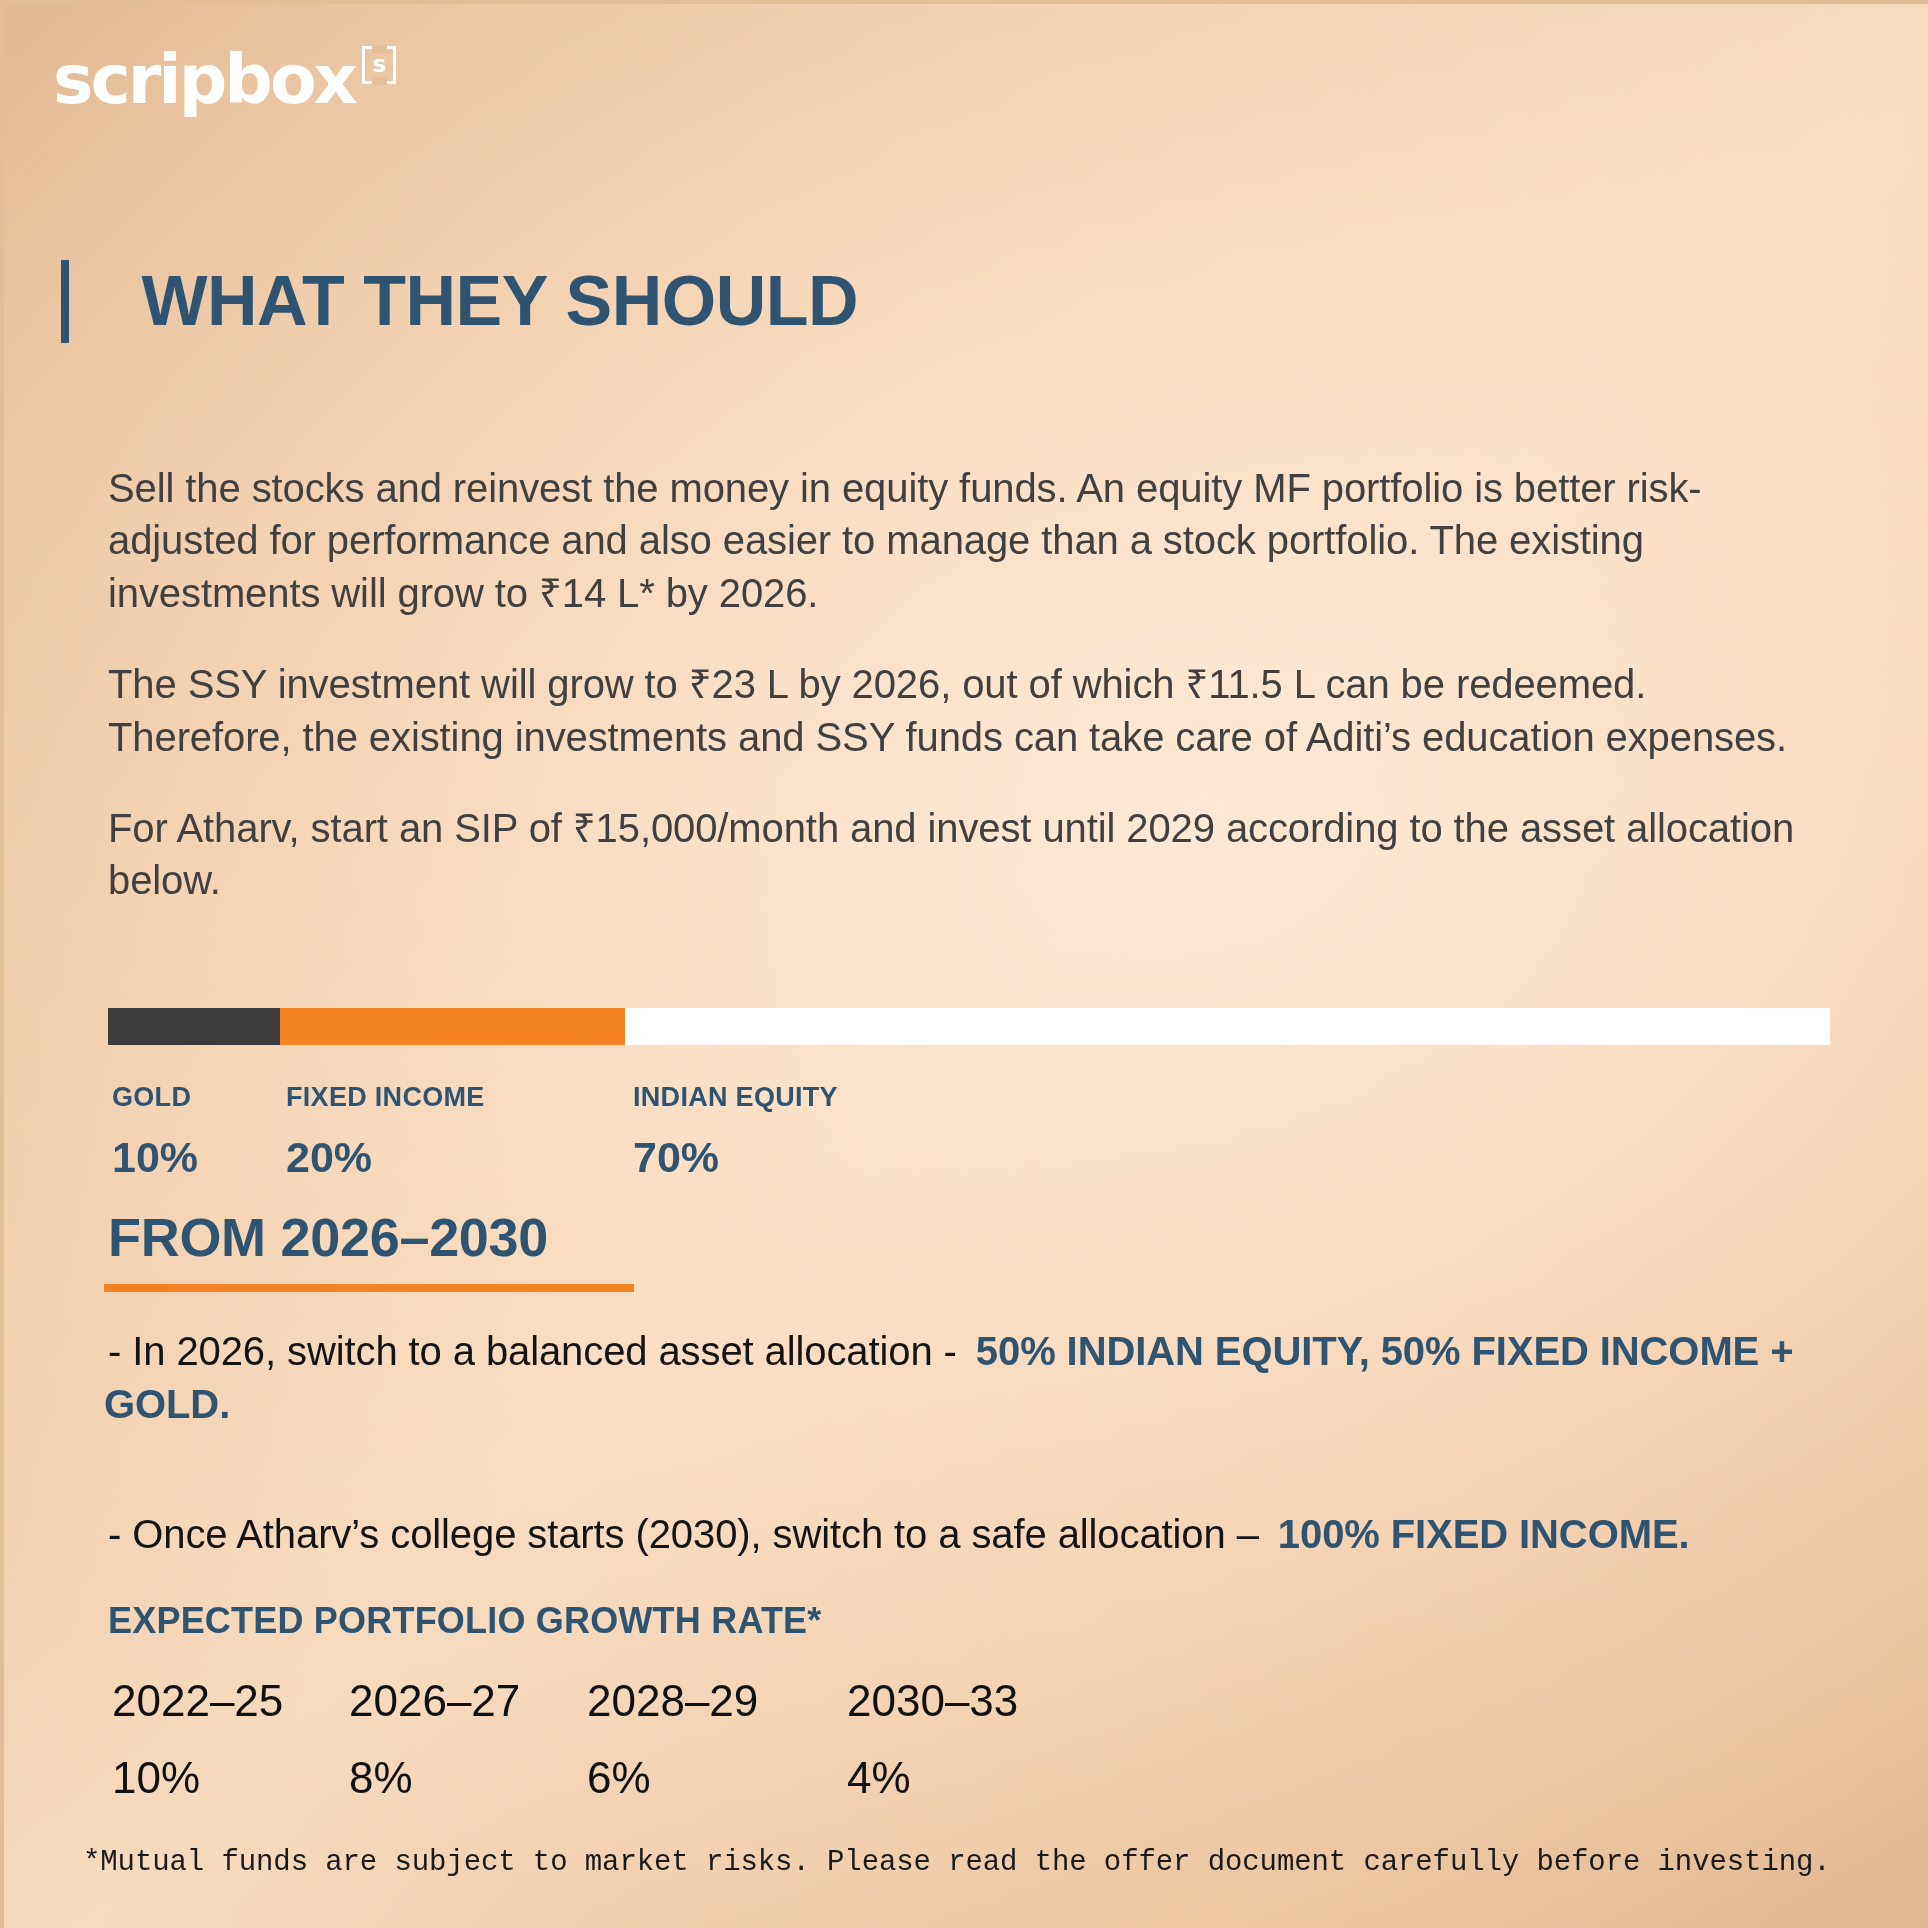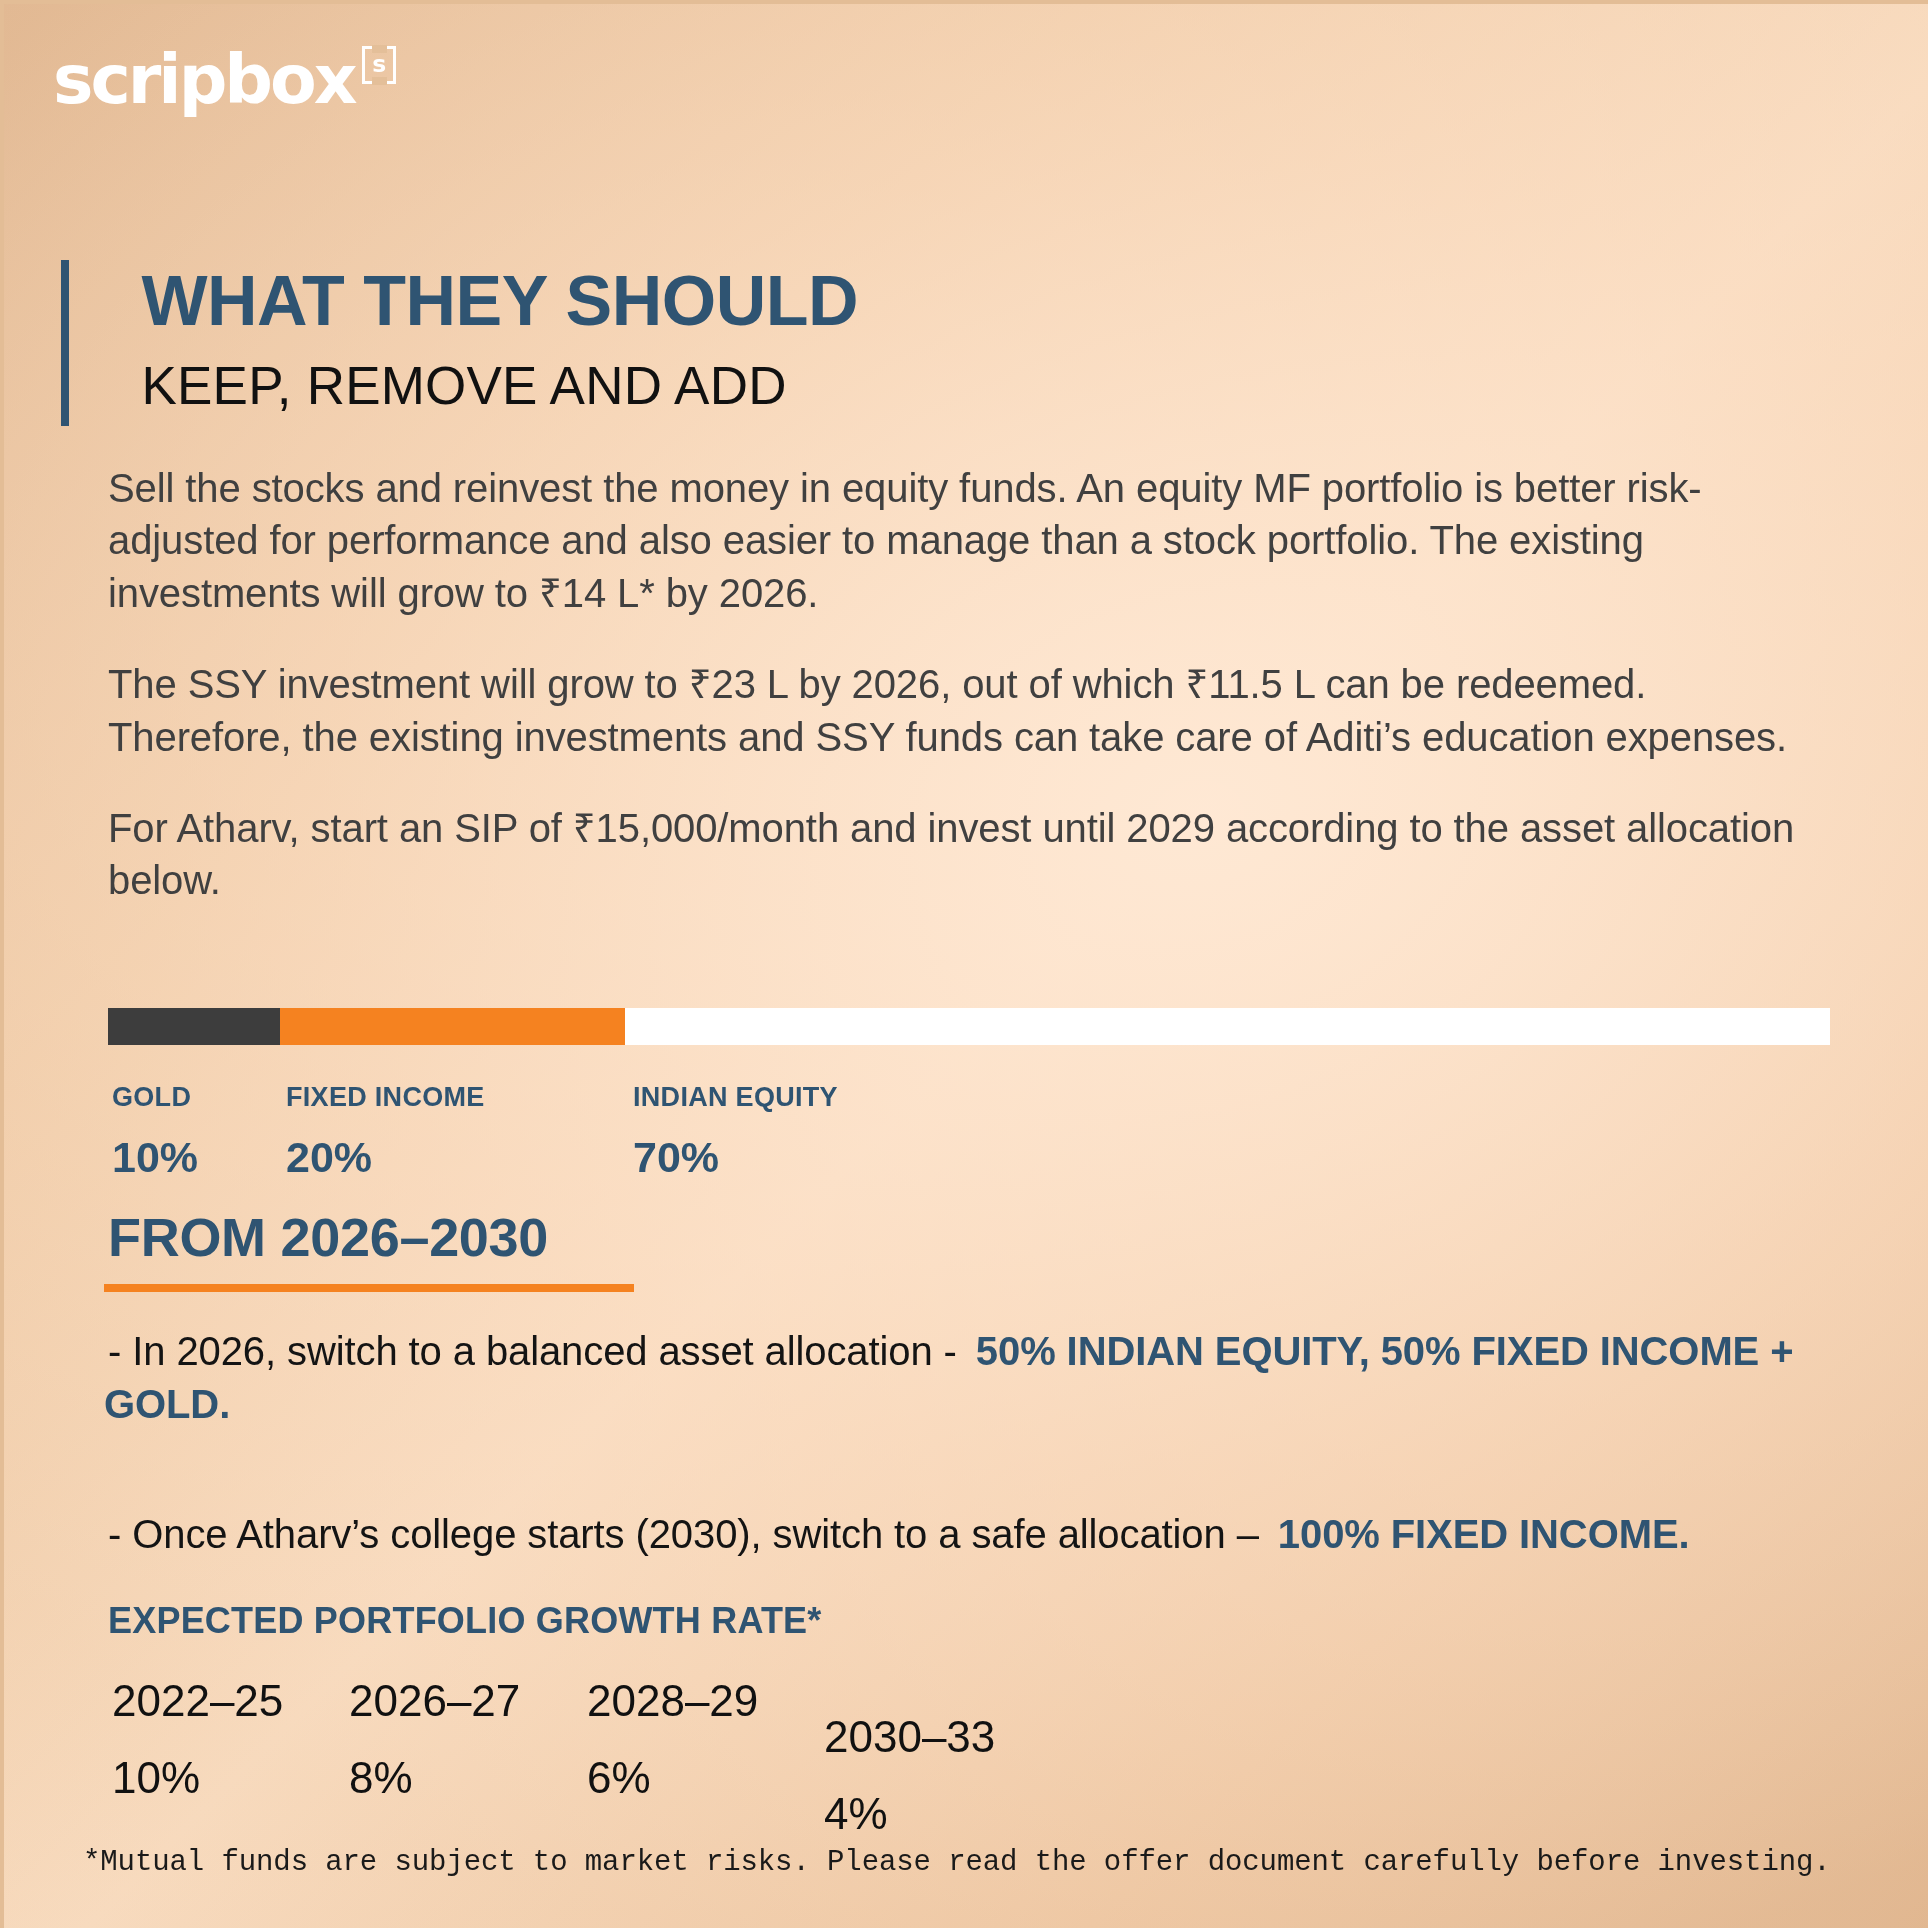--- a/index.html
+++ b/index.html
@@ -152,21 +152,20 @@
       <span class="gap-t"></span>
       <span class="gap-b"></span>
       <span class="s">s</span>
     </span>
   </div>
 
   <div class="headline-block">
     <div class="head-rule"></div>
     <div>
       <div class="h1">WHAT THEY SHOULD</div>
-      <div class="h2">KEEP, REMOVE AND ADD</div>
     </div>
   </div>
 
   <div class="body-copy">
     <p>Sell the stocks and reinvest the money in equity funds. An equity MF portfolio is better risk-adjusted for performance and also easier to manage than a stock portfolio. The existing investments will grow to ₹14 L* by 2026.</p>
     <p>The SSY investment will grow to ₹23 L by 2026, out of which ₹11.5 L can be redeemed. Therefore, the existing investments and SSY funds can take care of Aditi’s education expenses.</p>
     <p>For Atharv, start an SIP of ₹15,000/month and invest until 2029 according to the asset allocation below.</p>
   </div>
 
   <div class="alloc">
@@ -209,21 +208,21 @@
         <div class="g-rate">10%</div>
       </div>
       <div class="g-col" id="gc1" style="left: 237px;">
         <div class="g-period">2026–27</div>
         <div class="g-rate">8%</div>
       </div>
       <div class="g-col" id="gc2" style="left: 475px;">
         <div class="g-period">2028–29</div>
         <div class="g-rate">6%</div>
       </div>
-      <div class="g-col" id="gc3" style="left: 712px; margin-top: 36px;">
+      <div class="g-col" id="gc3" style="left: 735px;">
         <div class="g-period">2030–33</div>
         <div class="g-rate">4%</div>
       </div>
     </div>
   </div>
 
   <div class="footer">*Mutual funds are subject to market risks. Please read the offer document carefully before investing.</div>
 
 </div>
 

